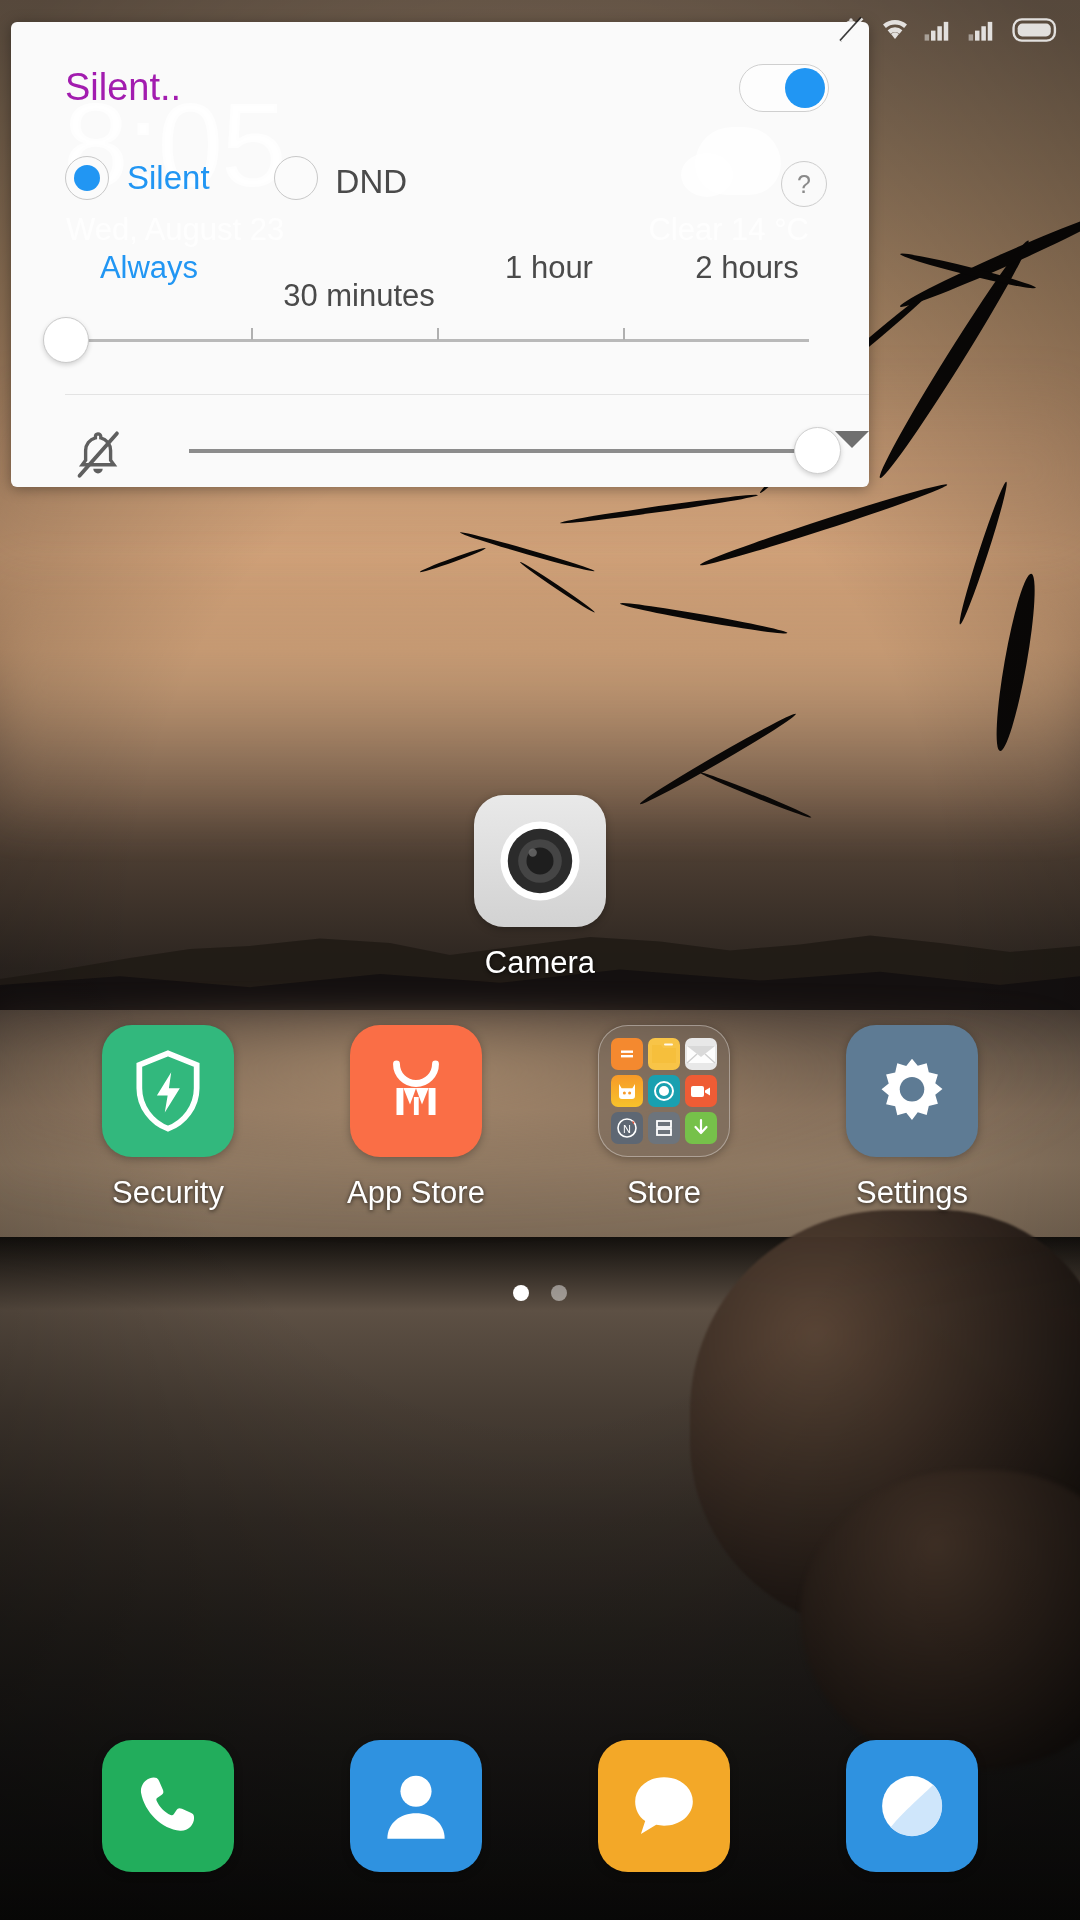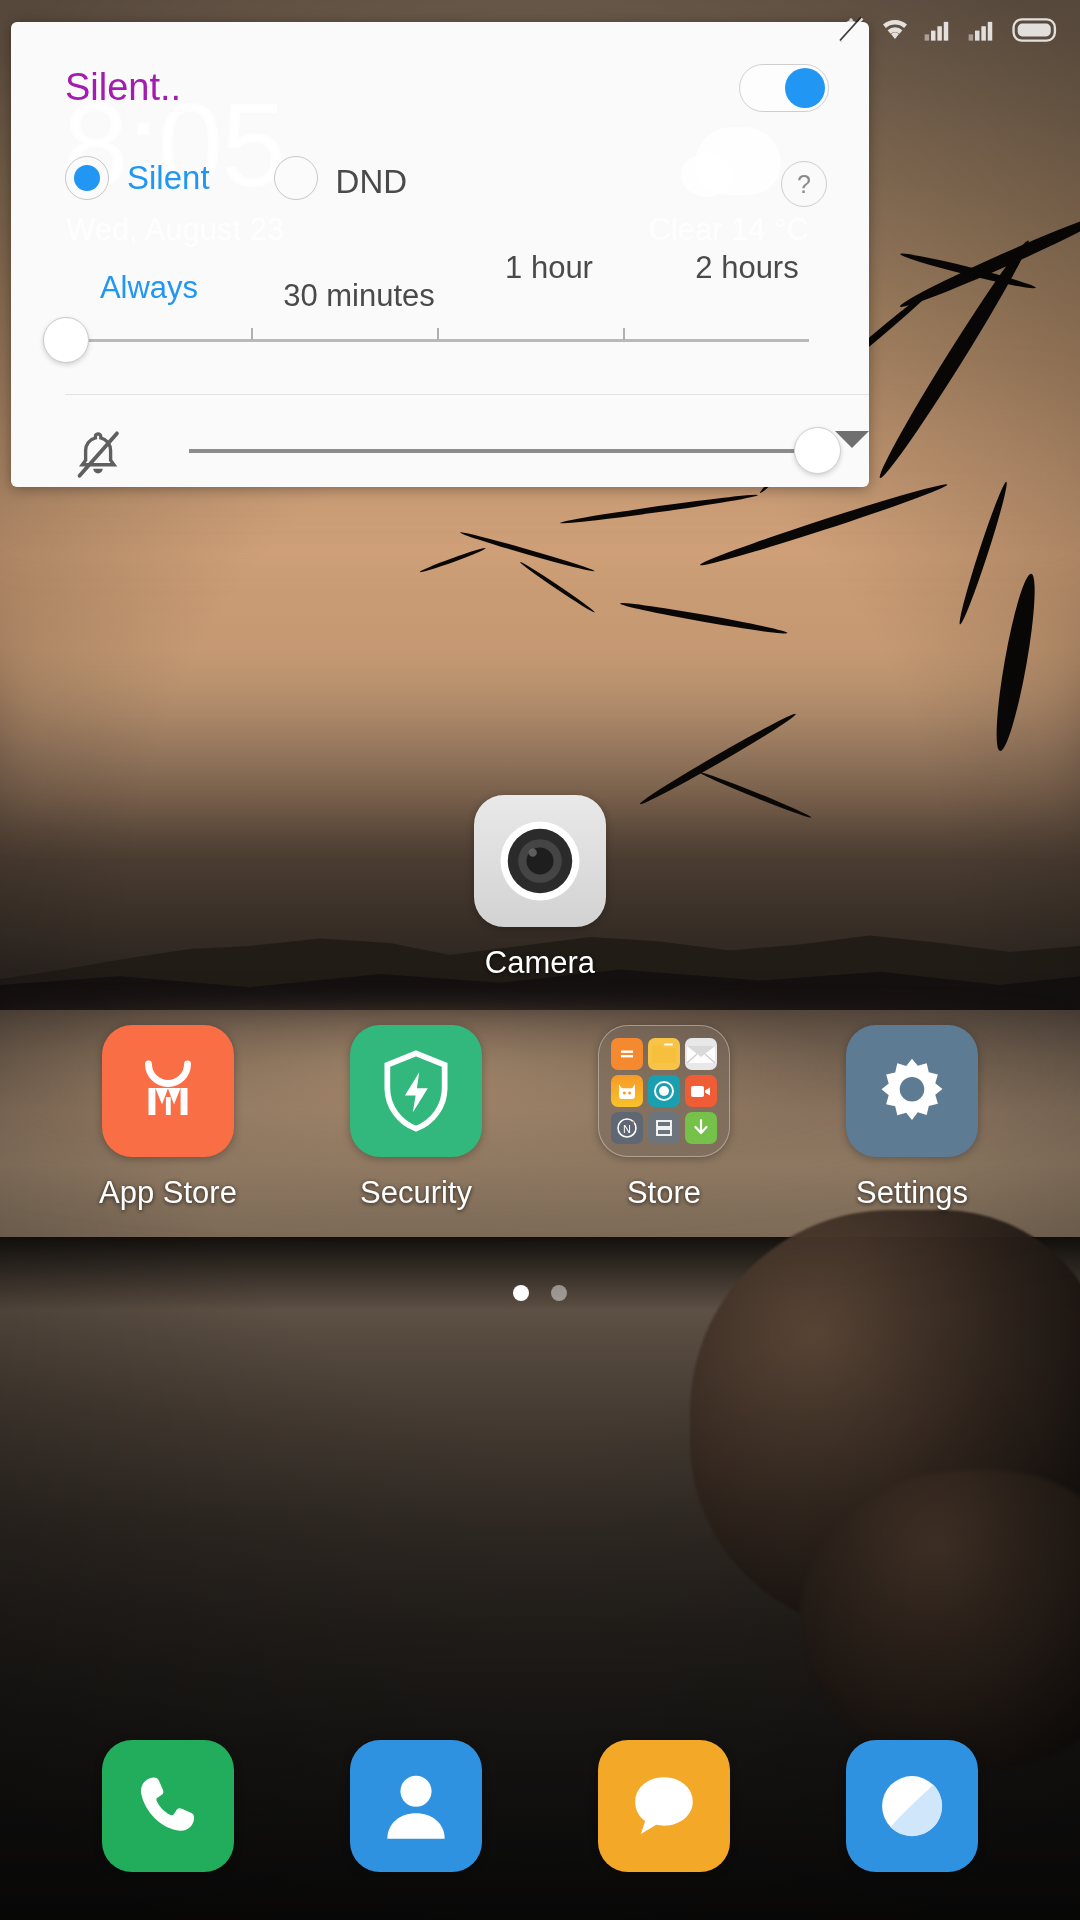--- a/index.html
+++ b/index.html
@@ -170,21 +170,21 @@
     font-size:25px; color:#8a8a8a;
   }
 
   .duration-labels {
     position:absolute; left:0; top:228px; width:858px; height:44px;
   }
   .dlabel {
     position:absolute; font-size:31px; color:#4a4a4a; white-space:nowrap;
     transform:translateX(-50%);
   }
-  .dlabel.active { color:#2196f3;margin-top:20px; }
+  .dlabel.active { color:#2196f3; }
 
   .duration-slider { position:absolute; left:54px; top:296px; width:744px; height:46px; }
   .ds-track {
     position:absolute; left:0; top:21px; width:744px; height:3px; background:#b9b9b9;
   }
   .ds-tick {
     position:absolute; top:10px; width:2px; height:12px; background:#b0b0b0;
   }
   .ds-thumb {
     position:absolute; left:-22px; top:-1px; width:46px; height:46px;
@@ -438,46 +438,46 @@
       </div>
       <div class="app-label">Camera</div>
     </div>
 
 
   </div>
 
   <div class="app-row row2">
 
     <div class="app-cell">
+      <div class="app-icon ic-security">
+        <svg width="80" height="86" viewBox="0 0 44 48">
+          <path d="M22 3l16 6.4v13c0 10.3-6.9 19.3-16 22.6C12.9 41.7 6 32.7 6 22.4v-13z" fill="none" stroke="#fff" stroke-width="3.2"></path>
+          <path d="M23.8 13.5l-8 13h6l-1.6 9.5 8.4-13.6h-6.1z" fill="#fff"></path>
+        </svg>
+      </div>
+      <div class="app-label">Security</div>
+    </div>
+
+    <div class="app-cell">
       <div class="app-icon ic-appstore">
         <svg width="96" height="96" viewBox="0 0 64 64">
           <path d="M19 14a13 13 0 0 0 26 0" fill="none" stroke="#fff" stroke-width="4.6" stroke-linecap="round"></path>
           <g fill="#fff">
             <rect x="19" y="30" width="4.6" height="18"></rect>
             <rect x="40.4" y="30" width="4.6" height="18"></rect>
             <path d="M23.6 30l4.4 11 4.1-11h-4.1z"></path>
             <path d="M40.4 30l-4.4 11-4.1-11h4.1z"></path>
             <rect x="30.6" y="36" width="3.2" height="12"></rect>
           </g>
         </svg>
       </div>
       <div class="app-label">App Store</div>
     </div>
 
     <div class="app-cell">
-      <div class="app-icon ic-security">
-        <svg width="80" height="86" viewBox="0 0 44 48">
-          <path d="M22 3l16 6.4v13c0 10.3-6.9 19.3-16 22.6C12.9 41.7 6 32.7 6 22.4v-13z" fill="none" stroke="#fff" stroke-width="3.2"></path>
-          <path d="M23.8 13.5l-8 13h6l-1.6 9.5 8.4-13.6h-6.1z" fill="#fff"></path>
-        </svg>
-      </div>
-      <div class="app-label">Security</div>
-    </div>
-
-    <div class="app-cell">
       <div class="app-icon ic-folder">
         <div class="folder-grid">
 
           <div class="mini" style="background:#f4892f;">
             <svg width="20" height="20" viewBox="0 0 20 20">
                 <rect x="4" y="6.5" width="12" height="2.4" fill="#fff"></rect>
                 <rect x="4" y="11" width="12" height="2.4" fill="#fff"></rect>
               </svg>
           </div>
 

